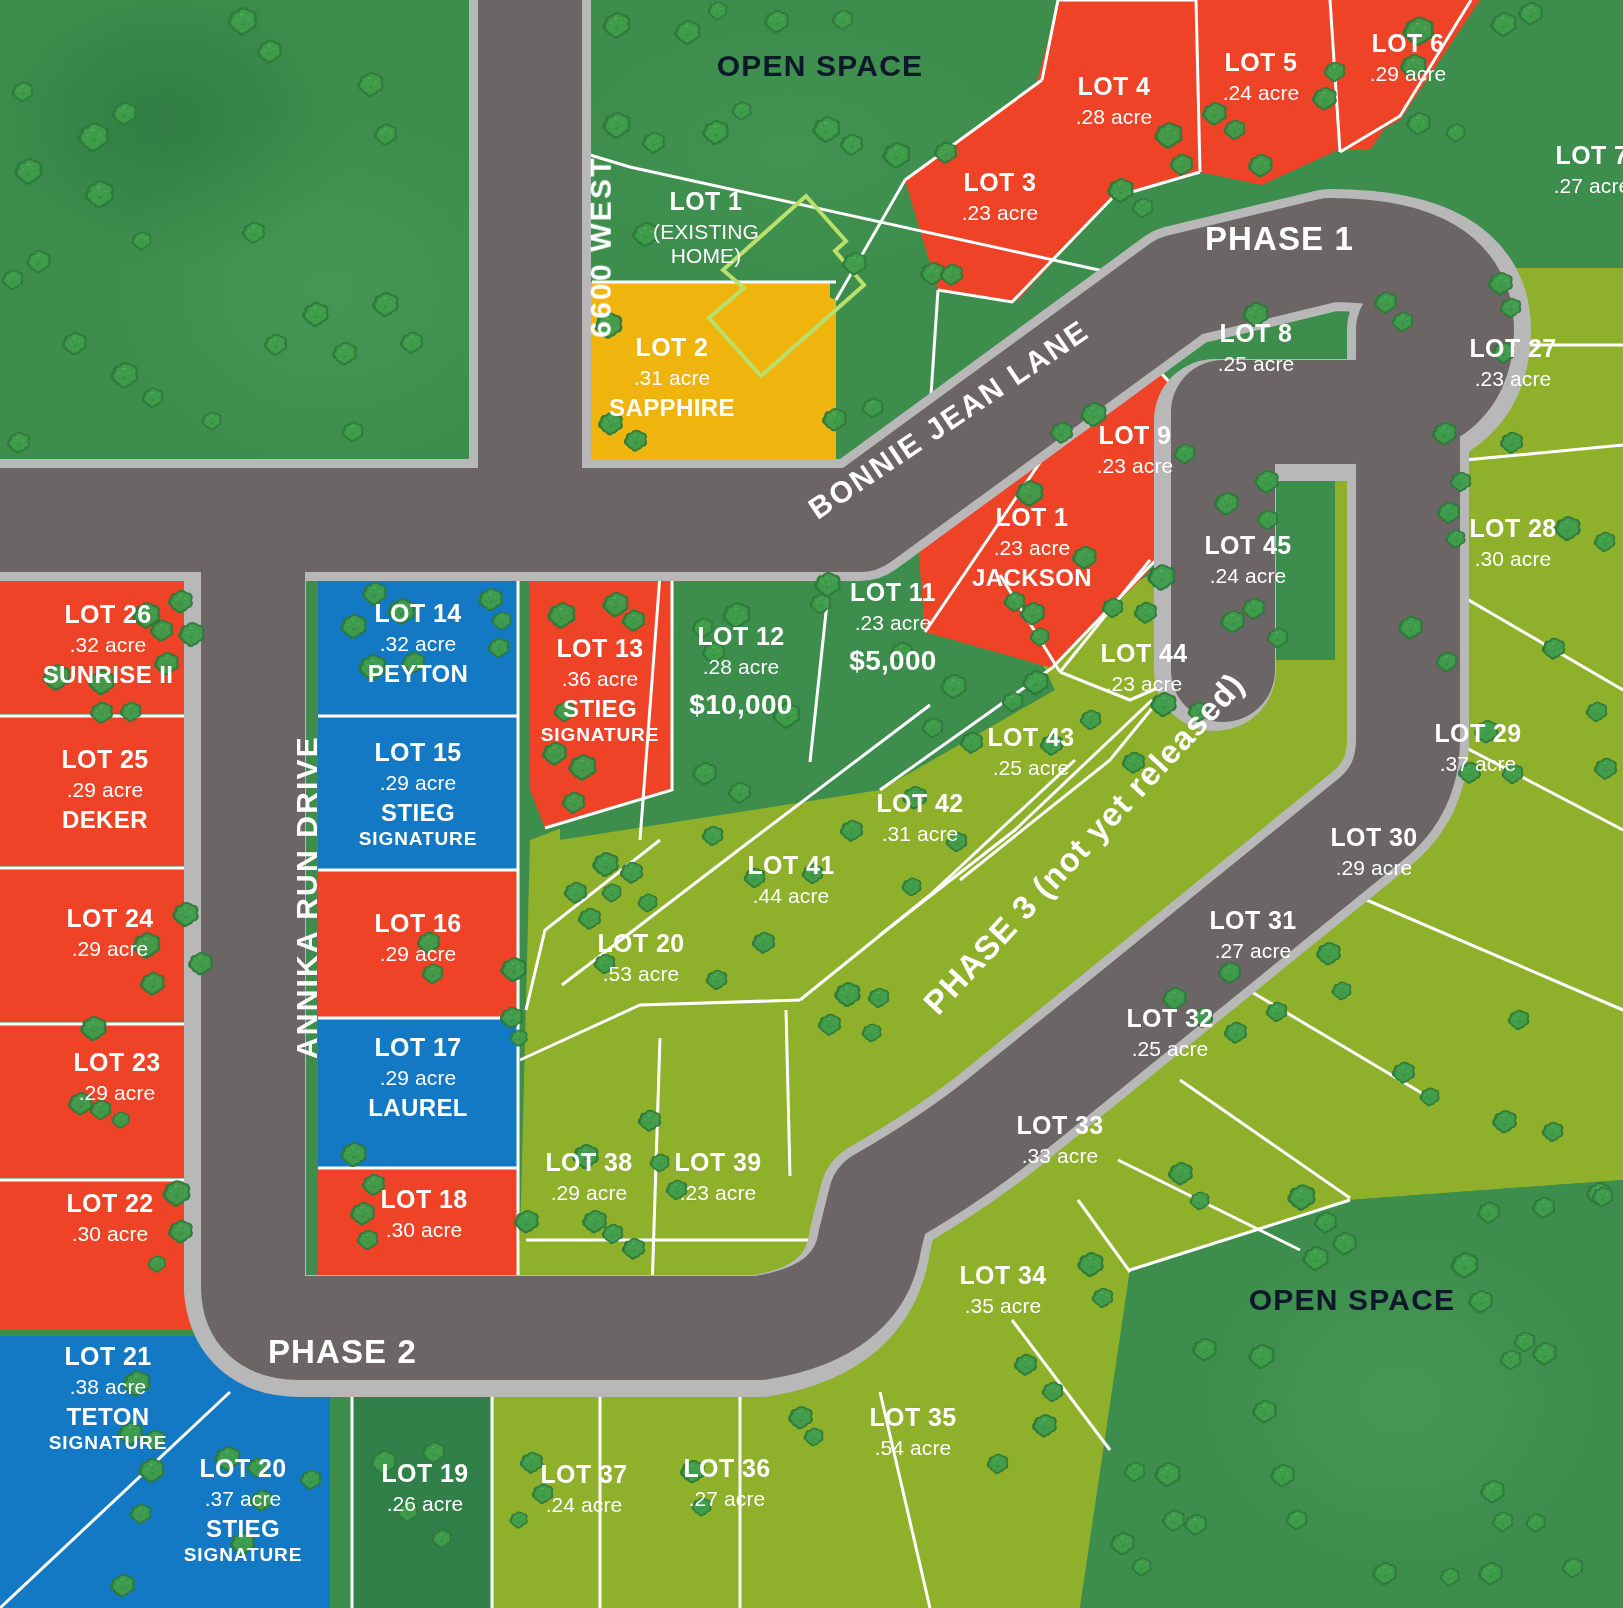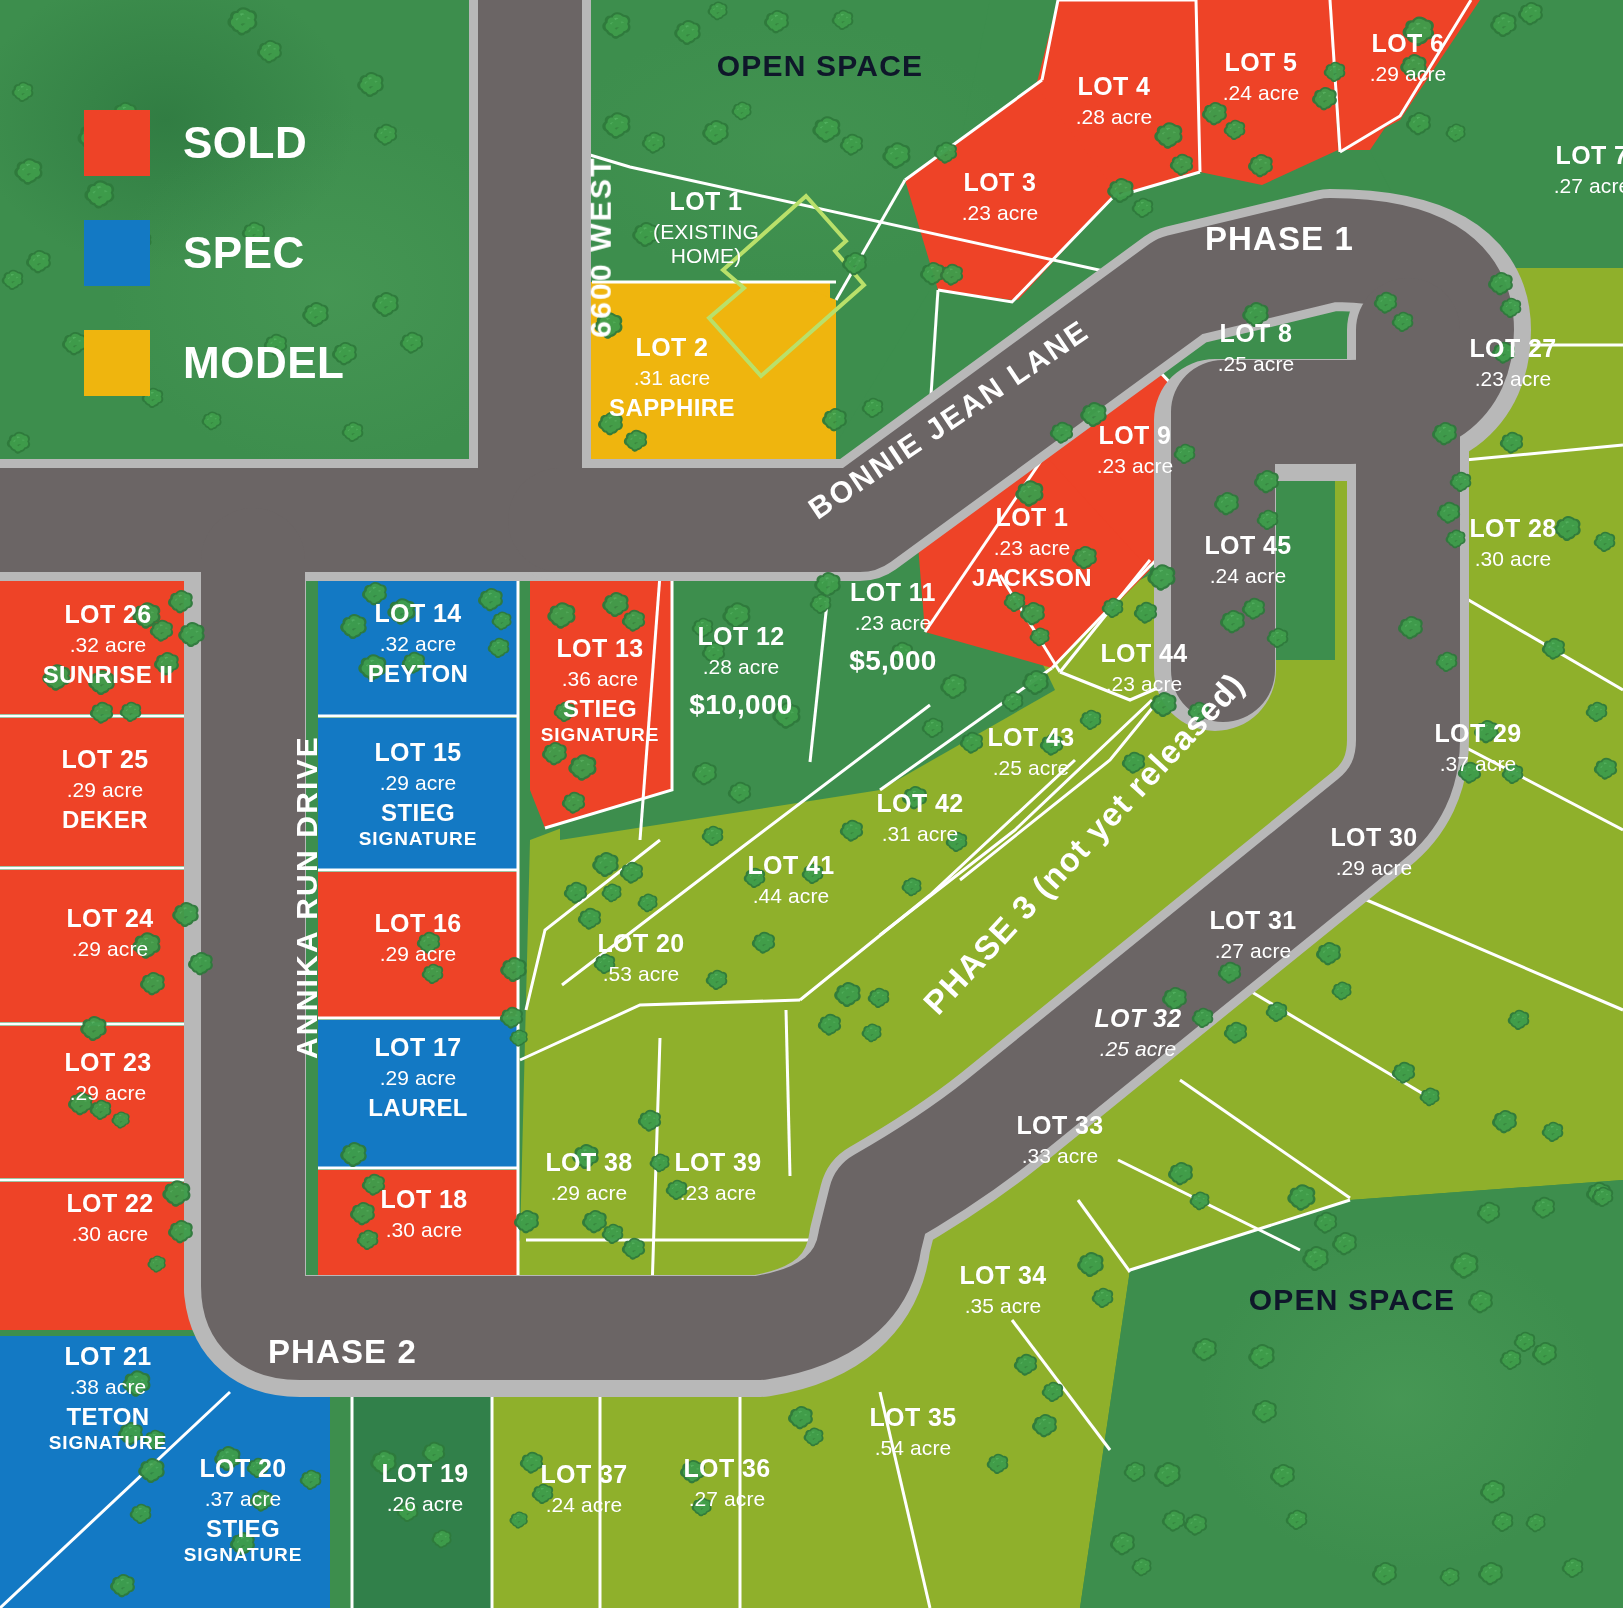--- a/index.html
+++ b/index.html
@@ -559,34 +559,20 @@
       <use href="#tree" x="1490" y="1510" width="26" height="26"></use>
       <use href="#tree" x="1524" y="1512" width="24" height="24"></use>
       <use href="#tree" x="1476" y="1560" width="30" height="30"></use>
       <use href="#tree" x="1560" y="1556" width="26" height="26"></use>
       <use href="#tree" x="1370" y="1560" width="30" height="30"></use>
       <use href="#tree" x="1438" y="1566" width="24" height="24"></use>
       <use href="#tree" x="1506" y="1008" width="26" height="26"></use>
     </g>
   </svg>
 
-  <div id="legend">
-    <div class="legend-row">
-      <div class="legend-swatch" style="background:#ee4327"></div>
-      <div class="legend-text">SOLD</div>
-    </div>
-    <div class="legend-row">
-      <div class="legend-swatch" style="background:#1379c4"></div>
-      <div class="legend-text">SPEC</div>
-    </div>
-    <div class="legend-row">
-      <div class="legend-swatch" style="background:#efb50e"></div>
-      <div class="legend-text">MODEL</div>
-    </div>
-  </div>
 
   <div class="area-label" style="left:820px; top:66px;">OPEN SPACE</div>
 
   <div class="area-label" style="left:1352px; top:1300px; line-height:1.2;">
     <span class="ln">OPEN</span>
     <span class="ln">SPACE</span>
   </div>
 
   <div class="phase-label" style="left:1205px; top:220px;">PHASE 1</div>
   <div class="phase-label" style="left:268px; top:1333px;">PHASE 2</div>
@@ -714,21 +700,21 @@
     <span class="ln lot-acre">.38 acre</span>
     <span class="ln lot-plan">TETON</span>
     <span class="ln lot-plan2">SIGNATURE</span>
   </div>
 
   <div class="lot-label" style="left:110px; top:1218px;">
     <span class="ln lot-name">LOT 22</span>
     <span class="ln lot-acre">.30 acre</span>
   </div>
 
-  <div class="lot-label" style="left:108px; top:1077px;text-align:center;">
+  <div class="lot-label" style="left:117px; top:1077px;text-align:center;">
     <span class="ln lot-name">LOT 23</span>
     <span class="ln lot-acre">.29 acre</span>
   </div>
 
   <div class="lot-label" style="left:110px; top:933px;">
     <span class="ln lot-name">LOT 24</span>
     <span class="ln lot-acre">.29 acre</span>
   </div>
 
   <div class="lot-label" style="left:105px; top:790px;">
@@ -761,21 +747,21 @@
   <div class="lot-label" style="left:1374px; top:852px;">
     <span class="ln lot-name">LOT 30</span>
     <span class="ln lot-acre">.29 acre</span>
   </div>
 
   <div class="lot-label" style="left:1253px; top:935px;">
     <span class="ln lot-name">LOT 31</span>
     <span class="ln lot-acre">.27 acre</span>
   </div>
 
-  <div class="lot-label" style="left:1138px; top:1033px;font-style:italic;">
+  <div class="lot-label" style="left:1170px; top:1033px;">
     <span class="ln lot-name">LOT 32</span>
     <span class="ln lot-acre">.25 acre</span>
   </div>
 
   <div class="lot-label" style="left:1060px; top:1140px;">
     <span class="ln lot-name">LOT 33</span>
     <span class="ln lot-acre">.33 acre</span>
   </div>
 
   <div class="lot-label" style="left:1003px; top:1290px;">

